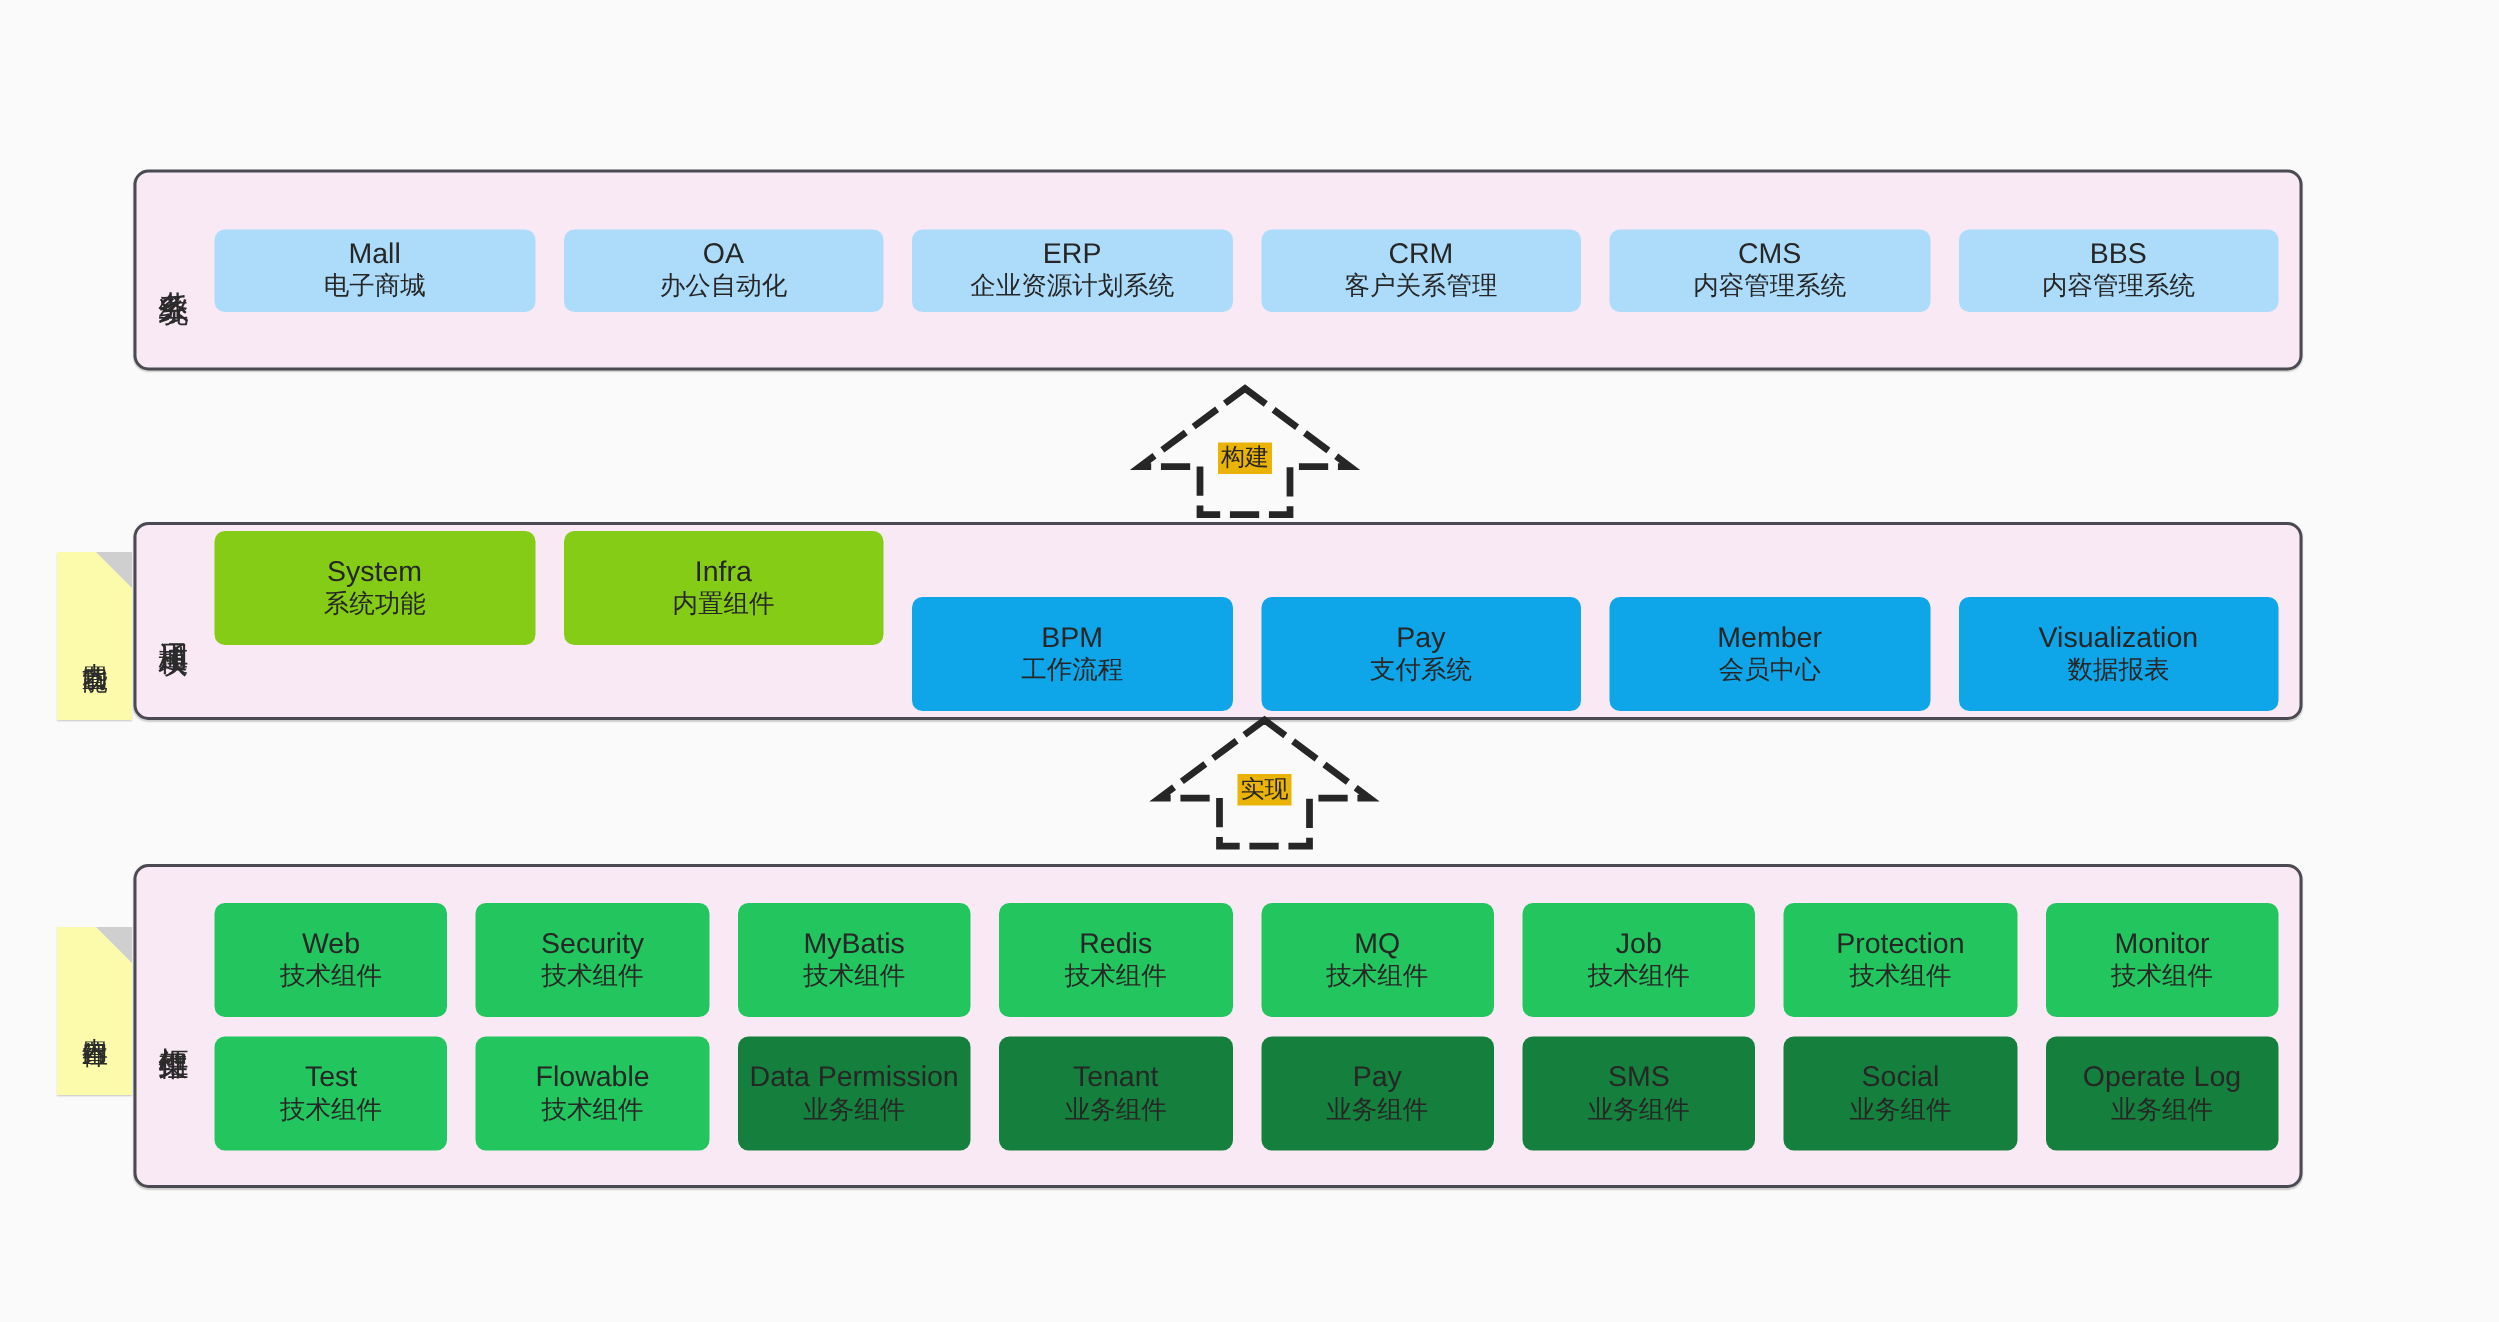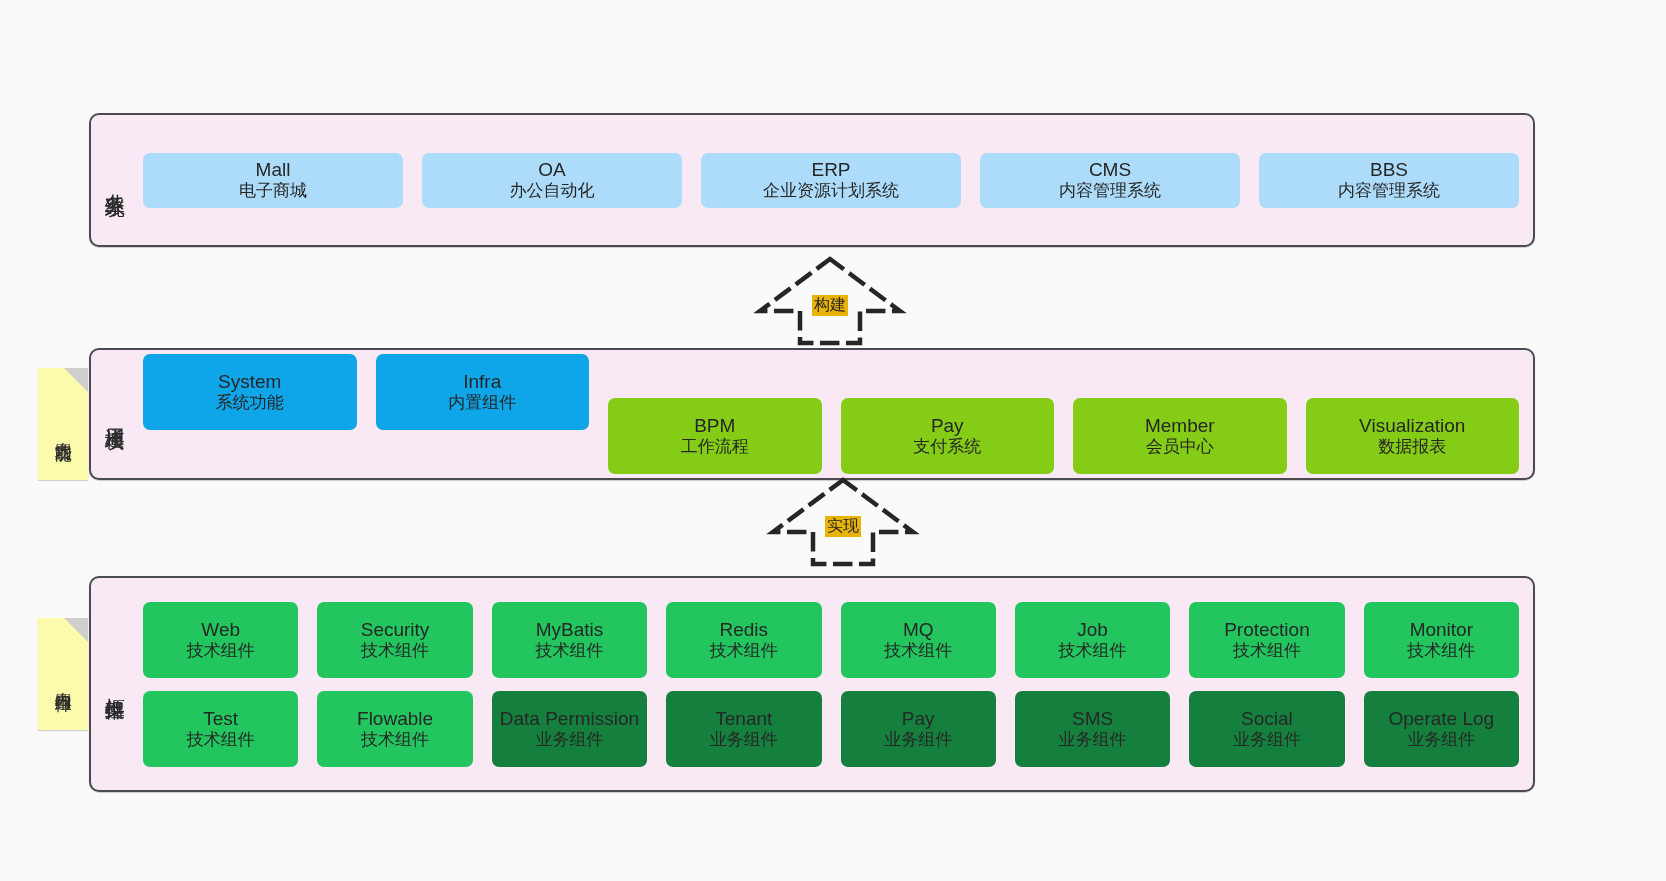--- a/index.html
+++ b/index.html
@@ -76,22 +76,22 @@
   }
   .node .t1 { font-size: 19px; }
   .node .t2 { font-size: 17px; }
 
   .h-business .node { height: 55px; text-align: center; }
   .h-common   .node { height: 76px; }
   .h-framework .node { height: 76px; }
 
   
   .c-blue       { background: #addcfb; }
-  .c-red        { background: #0ea5e9; }
-  .c-pink       { background: #84cc16; margin-top: 44px; }
+  .c-red        { background: #84cc16; }
+  .c-pink       { background: #0ea5e9; margin-top: 44px; }
   .c-green      { background: #22c55e; }
   .c-lightgreen { background: #15803d; }
 
   
   .note {
     position: absolute;
     width: 50px;
     height: 112px;
     background: #fbfbab;
     box-shadow: 0 1px 1px rgba(0,0,0,0.16);
@@ -151,20 +151,24 @@
       </div>
       <div class="node c-blue">
         <span class="t1">OA</span>
         <span class="t2">办公自动化</span>
       </div>
       <div class="node c-blue">
         <span class="t1">ERP</span>
         <span class="t2">企业资源计划系统</span>
       </div>
       <div class="node c-blue">
+        <span class="t1">CRM</span>
+        <span class="t2">客户关系管理</span>
+      </div>
+      <div class="node c-blue">
         <span class="t1">CMS</span>
         <span class="t2">内容管理系统</span>
       </div>
       <div class="node c-blue">
         <span class="t1">BBS</span>
         <span class="t2">内容管理系统</span>
       </div>
     </div>
   </div>
 </div>

